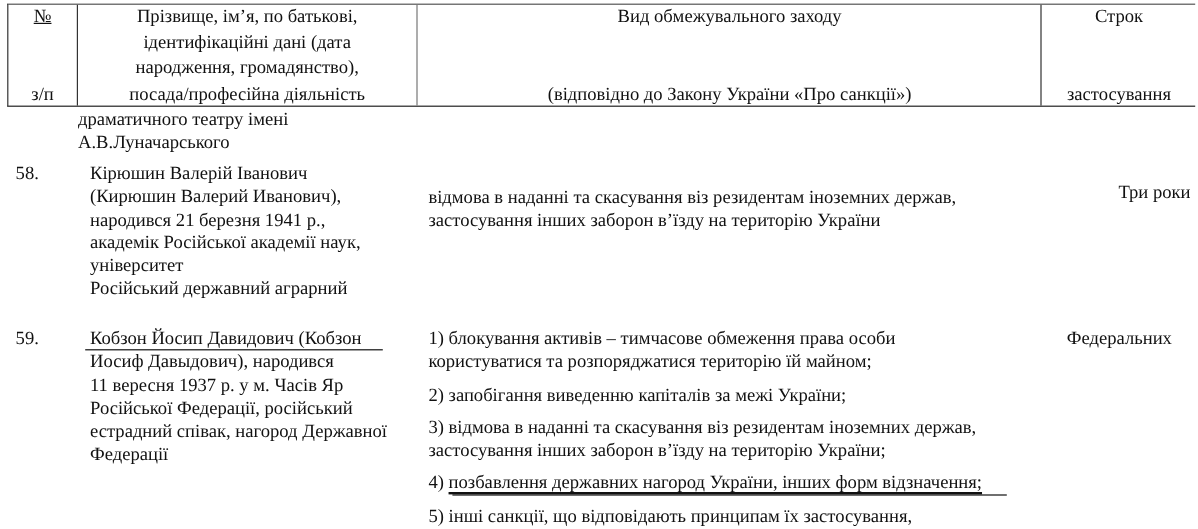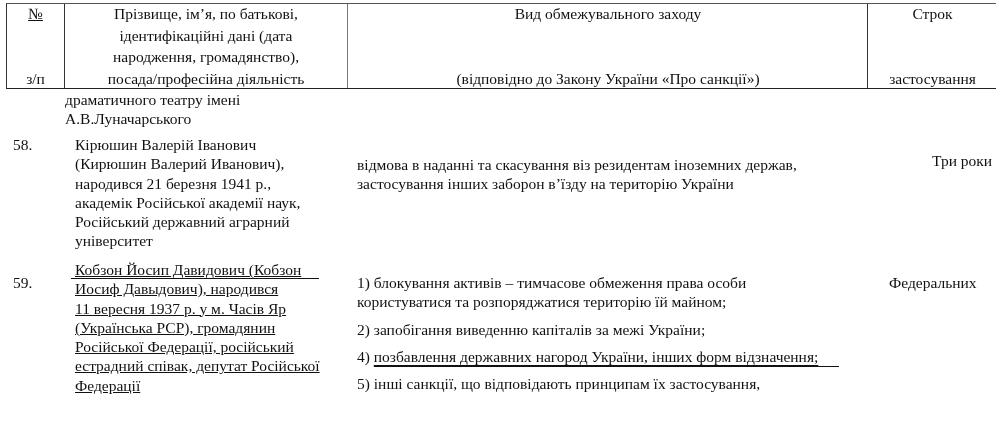--- a/index.html
+++ b/index.html
@@ -59,51 +59,54 @@
   <span class="line">А.В.Луначарського</span>
 </div>
 
 <div>
   <span class="abs" style="left:13px; top:135px;">58.</span>
   <div class="block" style="left:75px; top:135px;">
     <span class="line">Кірюшин Валерій Іванович</span>
     <span class="line">(Кирюшин Валерий Иванович),</span>
     <span class="line">народився 21 березня 1941 р.,</span>
     <span class="line">академік Російської академії наук,</span>
+    <span class="line">університет</span>
     <span class="line">Російський державний аграрний</span>
-    <span class="line">університет</span>
   </div>
   <div class="block" style="left:357px; top:135px;margin-top:20px;">
     <span class="line">відмова в наданні та скасування віз резидентам іноземних держав,</span>
     <span class="line">застосування інших заборон в’їзду на територію України</span>
   </div>
   <span class="abs" style="left:932px; top:135px;margin-top:16px;">Три роки</span>
 </div>
 
 <div>
   <span class="abs" style="left:13px; top:273px;">59.</span>
-  <div class="block" style="left:75px; top:260px;text-decoration:underline;">
+  <div class="block" style="left:75px; top:273px;">
     <span class="line" style="position:relative;">
       <span>Кобзон Йосип Давидович (Кобзон</span>
       <span style="position:absolute; left:-4px; top:18px; width:248px; border-top:1.5px solid #111;"></span>
     </span>
     <span class="line">Иосиф Давыдович), народився</span>
     <span class="line">11 вересня 1937 р. у м. Часів Яр</span>
-    <span class="line">(Українська РСР), громадянин</span>
     <span class="line">Російської Федерації, російський</span>
-    <span class="line">естрадний співак, депутат Російської</span>
+    <span class="line">естрадний співак, нагород Державної</span>
     <span class="line">Федерації</span>
   </div>
   <div class="block" style="left:357px; top:273px;">
     <div class="measure">
       <span class="line">1) блокування активів – тимчасове обмеження права особи</span>
       <span class="line">користуватися та розпоряджатися територію їй майном;</span>
     </div>
     <div class="measure">
       <span class="line">2) запобігання виведенню капіталів за межі України;</span>
+    </div>
+    <div class="measure">
+      <span class="line">3) відмова в наданні та скасування віз резидентам іноземних держав,</span>
+      <span class="line">застосування інших заборон в’їзду на територію України;</span>
     </div>
     <div class="measure">
       <span class="line" style="position:relative;">
         <span>4) </span><span class="ul">позбавлення державних нагород України, інших форм відзначення;</span>
         <span style="position:absolute; left:20px; top:19px; width:462px; border-top:1.5px solid #111;"></span>
       </span>
     </div>
     <div class="measure">
       <span class="line">5) інші санкції, що відповідають принципам їх застосування,</span>
     </div>

